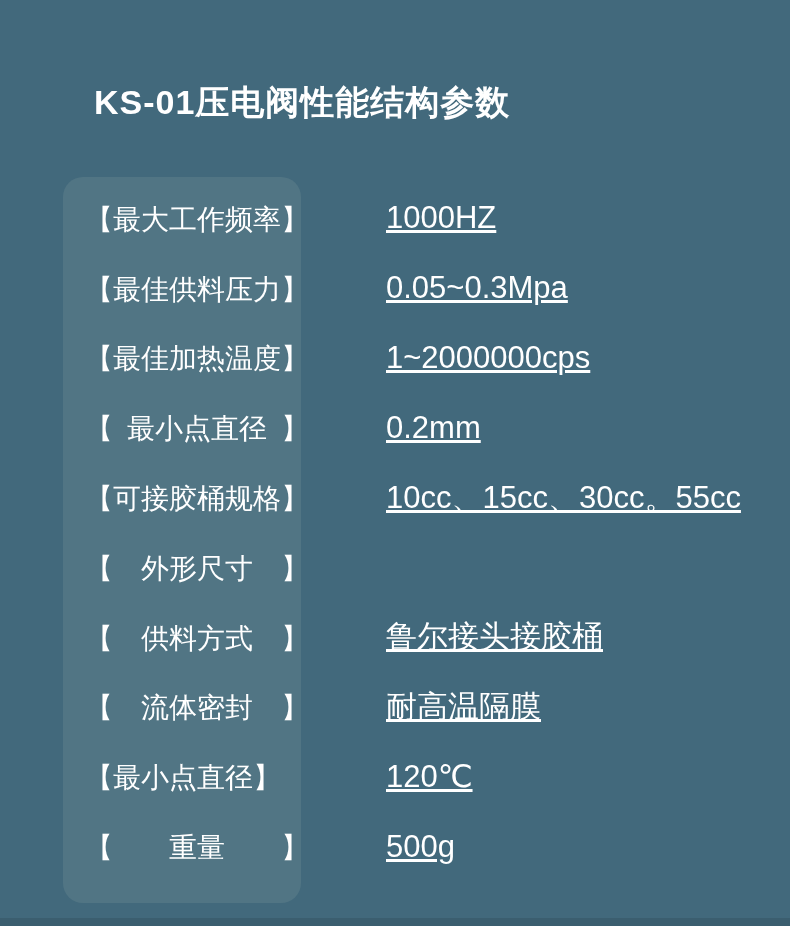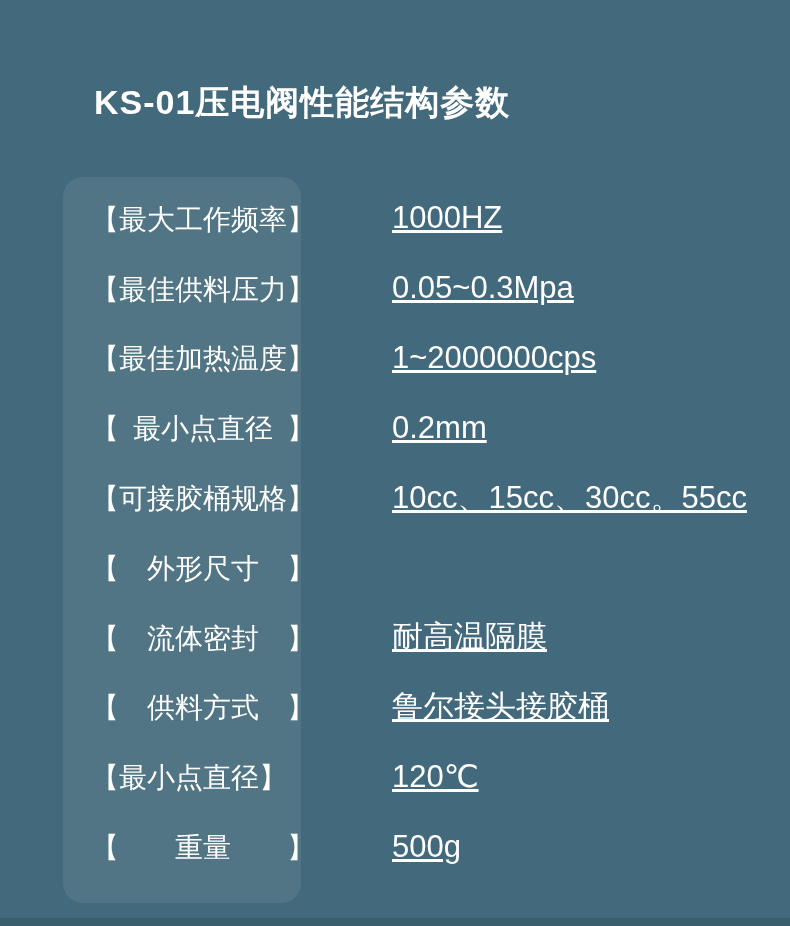--- a/index.html
+++ b/index.html
@@ -23,21 +23,21 @@
   }
   .spec-panel {
     position: absolute;
     left: 63px; top: 177px;
     width: 238px; height: 726px;
     background: #517584;
     border-radius: 20px;
   }
   .spec-rows {
     position: absolute;
-    left: 6px; top: 185px;
+    left: 0; top: 185px;
     width: 654px;
     display: flex;
     flex-direction: column;
   }
   .spec-row {
     position: relative;
     height: 69.8px;
     display: flex;
     align-items: center;
   }
@@ -90,26 +90,26 @@
     <span class="spec-value">0.2mm</span>
   </div>
   <div class="spec-row">
     <span class="spec-label">【可接胶桶规格】</span>
     <span class="spec-value">10cc、15cc、30cc。55cc</span>
   </div>
   <div class="spec-row">
     <span class="spec-label">【　外形尺寸　】</span>
   </div>
   <div class="spec-row">
+    <span class="spec-label">【　供料方式　】</span>
+    <span class="spec-value">鲁尔接头接胶桶</span>
+  </div>
+  <div class="spec-row">
     <span class="spec-label">【　流体密封　】</span>
     <span class="spec-value">耐高温隔膜</span>
-  </div>
-  <div class="spec-row">
-    <span class="spec-label">【　供料方式　】</span>
-    <span class="spec-value">鲁尔接头接胶桶</span>
   </div>
   <div class="spec-row">
     <span class="spec-label">【最小点直径】</span>
     <span class="spec-value">120℃</span>
   </div>
   <div class="spec-row">
     <span class="spec-label">【　　重量　　】</span>
     <span class="spec-value">500g</span>
   </div>
 </div>

